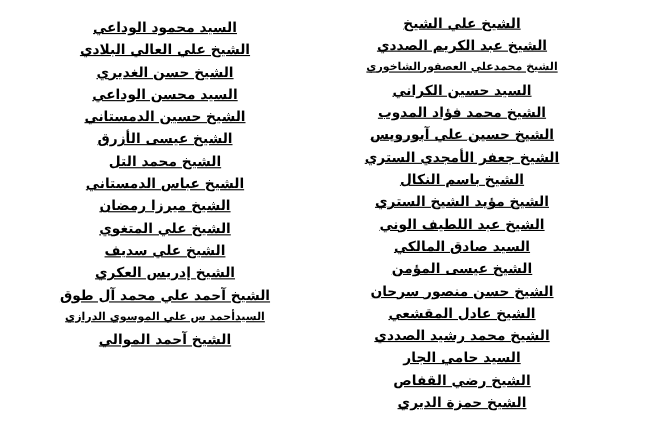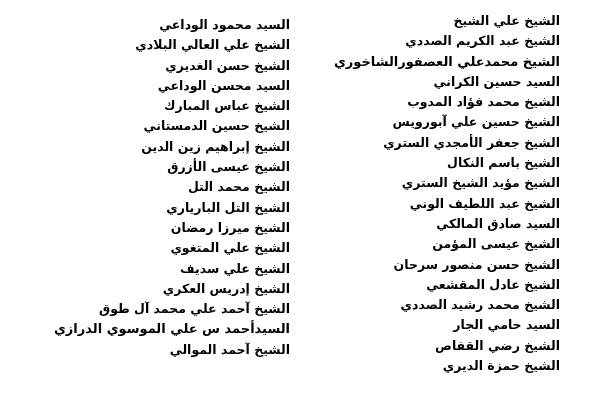--- a/index.html
+++ b/index.html
@@ -13,42 +13,43 @@
     height: 400px;
     background: #ffffff;
     overflow: hidden;
     direction: rtl;
     font-family: "DejaVu Sans", sans-serif;
     font-weight: bold;
     color: #000000;
   }
   .col {
     position: absolute;
-    text-align: right;
+    text-align: center;
     direction: rtl;
     white-space: nowrap;
+    text-decoration: underline;
   }
   .col-right {
     top: 11px;
     right: 40px;
     width: 280px;
   }
   .col-left {
     top: 15px;
     right: 310px;
     width: 280px;
   }
   .row {
     height: 20.3px;
     line-height: 20.3px;
     font-size: 12.5px;
     letter-spacing: 0.3px;
   }
   .row.small {
-    font-size: 13px;
+    font-size: 10px;
   }
 </style>
 </head>
 <body>
 
 <div class="page">
   <div class="col col-right">
       <div class="row">الشيخ علي الشيخ</div>
       <div class="row">الشيخ عبد الكريم الصددي</div>
       <div class="row small">الشيخ محمدعلي العصفورالشاخوري</div>
@@ -66,26 +67,24 @@
       <div class="row">الشيخ محمد رشيد الصددي</div>
       <div class="row">السيد حامي الجار</div>
       <div class="row">الشيخ رضي القفاص</div>
       <div class="row">الشيخ حمزة الديري</div>
     </div>
   <div class="col col-left">
       <div class="row">السيد محمود الوداعي</div>
       <div class="row">الشيخ علي العالي البلادي</div>
       <div class="row">الشيخ حسن الغديري</div>
       <div class="row">السيد محسن الوداعي</div>
-      <div class="row">الشيخ عباس المبارك</div>
       <div class="row">الشيخ حسين الدمستاني</div>
-      <div class="row">الشيخ إبراهيم زين الدين</div>
       <div class="row">الشيخ عيسى الأزرق</div>
       <div class="row">الشيخ محمد التل</div>
-      <div class="row">الشيخ التل البارياري</div>
+      <div class="row">الشيخ عباس الدمستاني</div>
       <div class="row">الشيخ ميرزا رمضان</div>
       <div class="row">الشيخ علي المتغوي</div>
       <div class="row">الشيخ علي سديف</div>
       <div class="row">الشيخ إدريس العكري</div>
       <div class="row">الشيخ آحمد علي محمد آل طوق</div>
       <div class="row small">السيدأحمد س علي الموسوي الدرازي</div>
       <div class="row">الشيخ آحمد الموالي</div>
     </div>
 </div>
 

